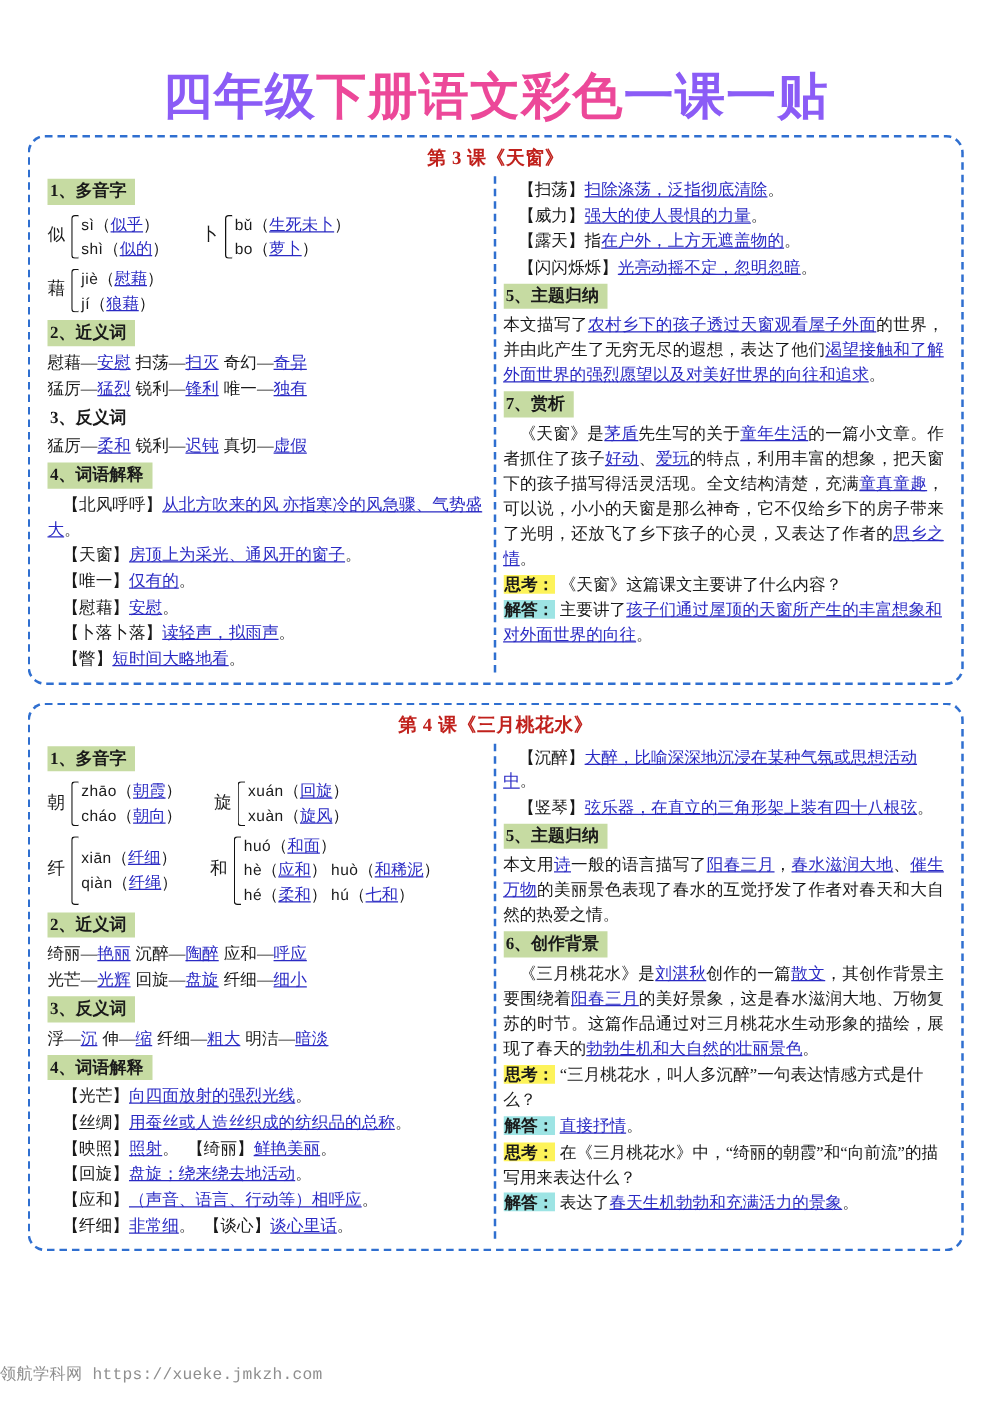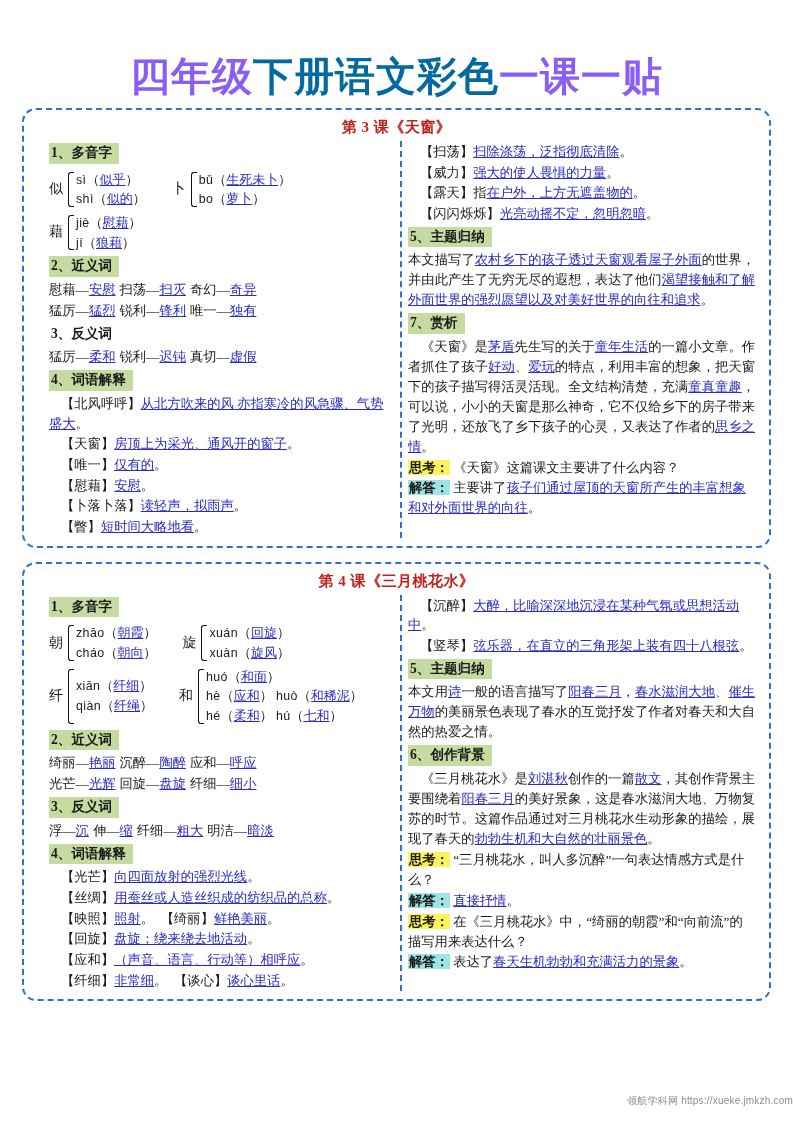--- a/index.html
+++ b/index.html
@@ -21,21 +21,21 @@
     text-align: center;
     font-size: 40px;
     font-weight: bold;
     letter-spacing: 1px;
     padding-top: 52px;
     padding-bottom: 6px;
     line-height: 1.25;
     white-space: nowrap;
   }
   .page-title .blk { color: #8b5cf6; }
-  .page-title .red { color: #0369a1; }
+  .page-title .red { color: #ec4899; }
 
   
   .lesson-card {
     position: relative;
     margin: 0 22px 14px 22px;
     border: 2px dashed #2f6fd0;
     border-radius: 14px;
     padding: 6px 8px 8px 8px;
     box-sizing: border-box;
   }
@@ -44,21 +44,20 @@
     color: #c0211c;
     font-weight: bold;
     font-size: 15px;
     letter-spacing: 0.5px;
     line-height: 1.4;
     margin: 1px 0 3px 0;
   }
   .cols {
     display: flex;
     align-items: stretch;
-    margin-left: 11px;
   }
   .col {
     width: 50%;
     box-sizing: border-box;
     padding: 0 6px;
     font-size: 13.3px;
     line-height: 1.44;
   }
   .col.left { border-right: 2px dashed #2f6fd0; }
 
@@ -155,24 +154,24 @@
     font-weight: bold;
     padding: 0 1px;
   }
 
   
   .footer {
     position: absolute;
     left: 0;
     right: 0;
     bottom: 14px;
-    text-align: right;
-    font-size: 10px;
+    text-align: left;
+    font-size: 13px;
     color: #8e8e8e;
-    font-family: Liberation Sans, sans-serif;
+    font-family: Liberation Mono, monospace;
     letter-spacing: 0.2px;
   }
 </style>
 </head>
 <body>
 
 <div class="page-title">
   <span class="blk">四年级</span><span class="red">下册语文彩色</span><span class="blk">一课一贴</span>
 </div>
 

